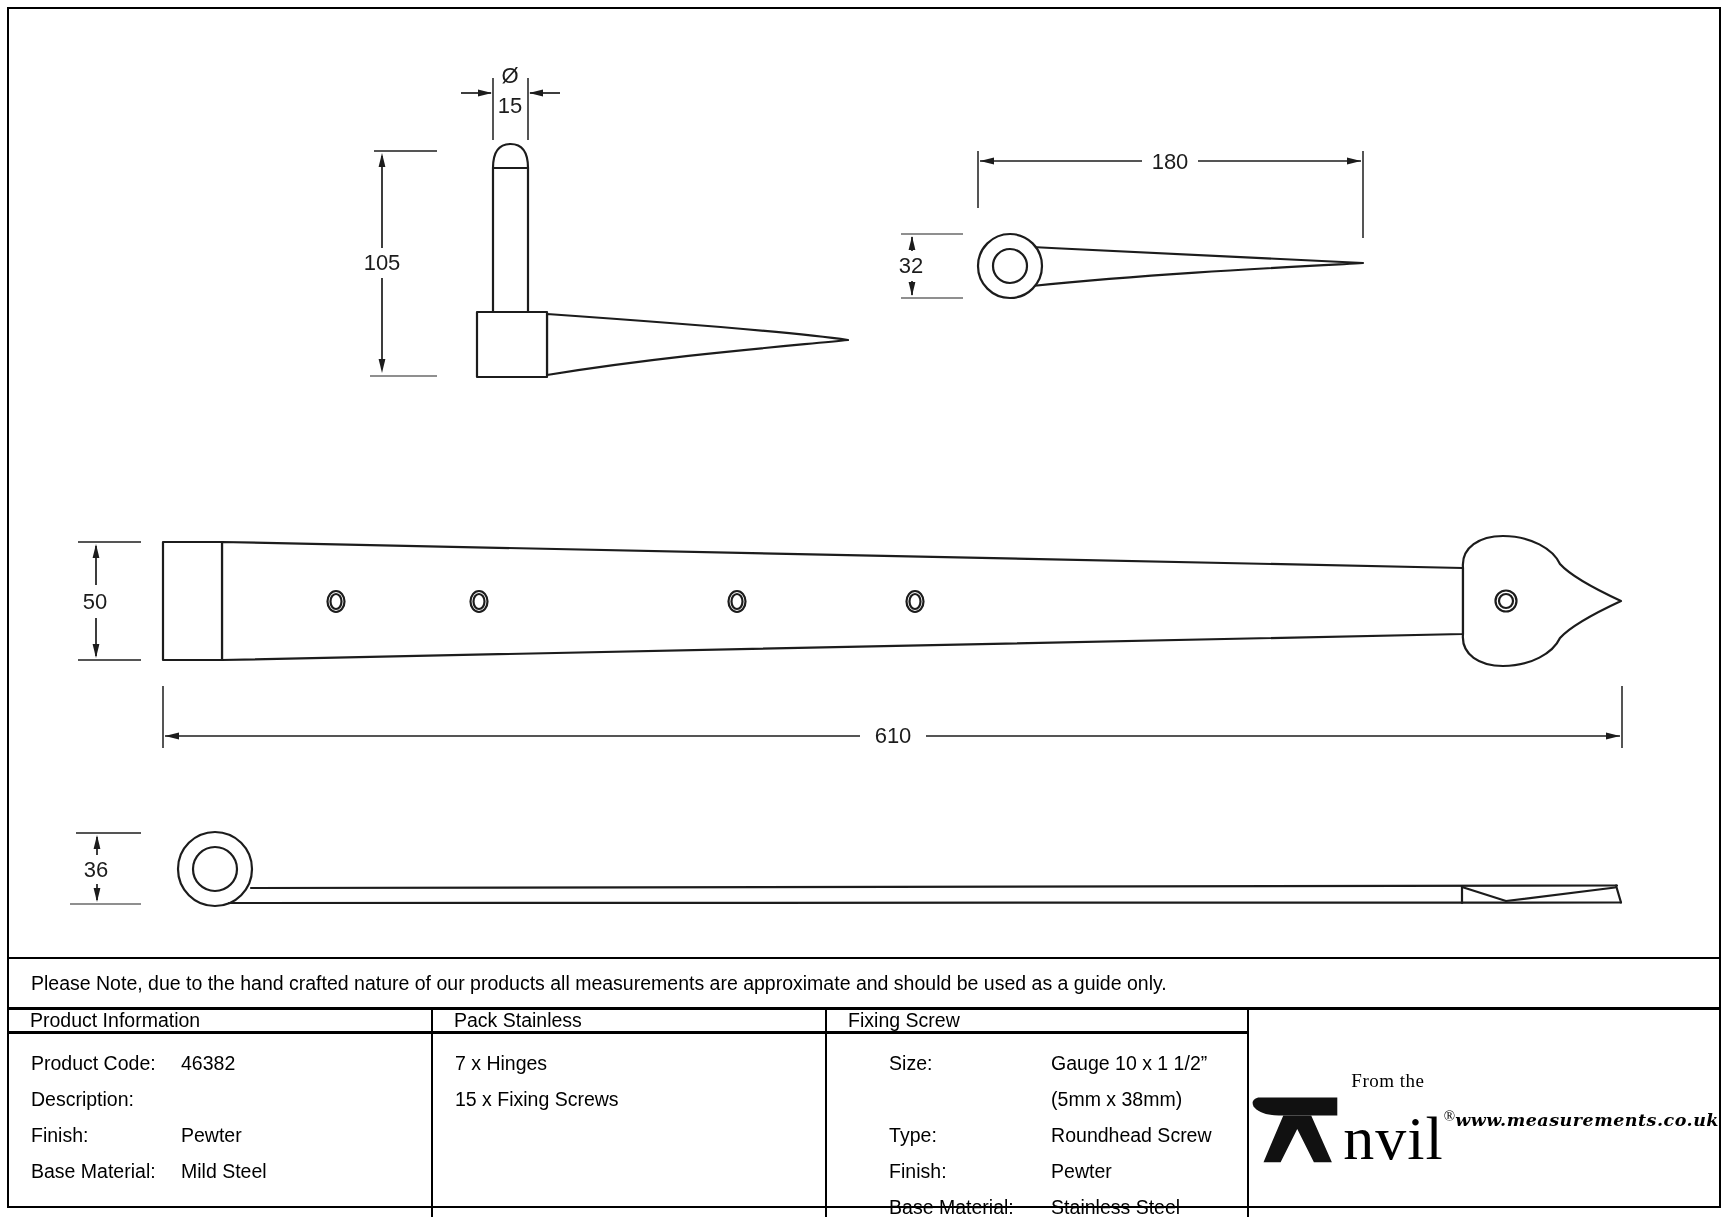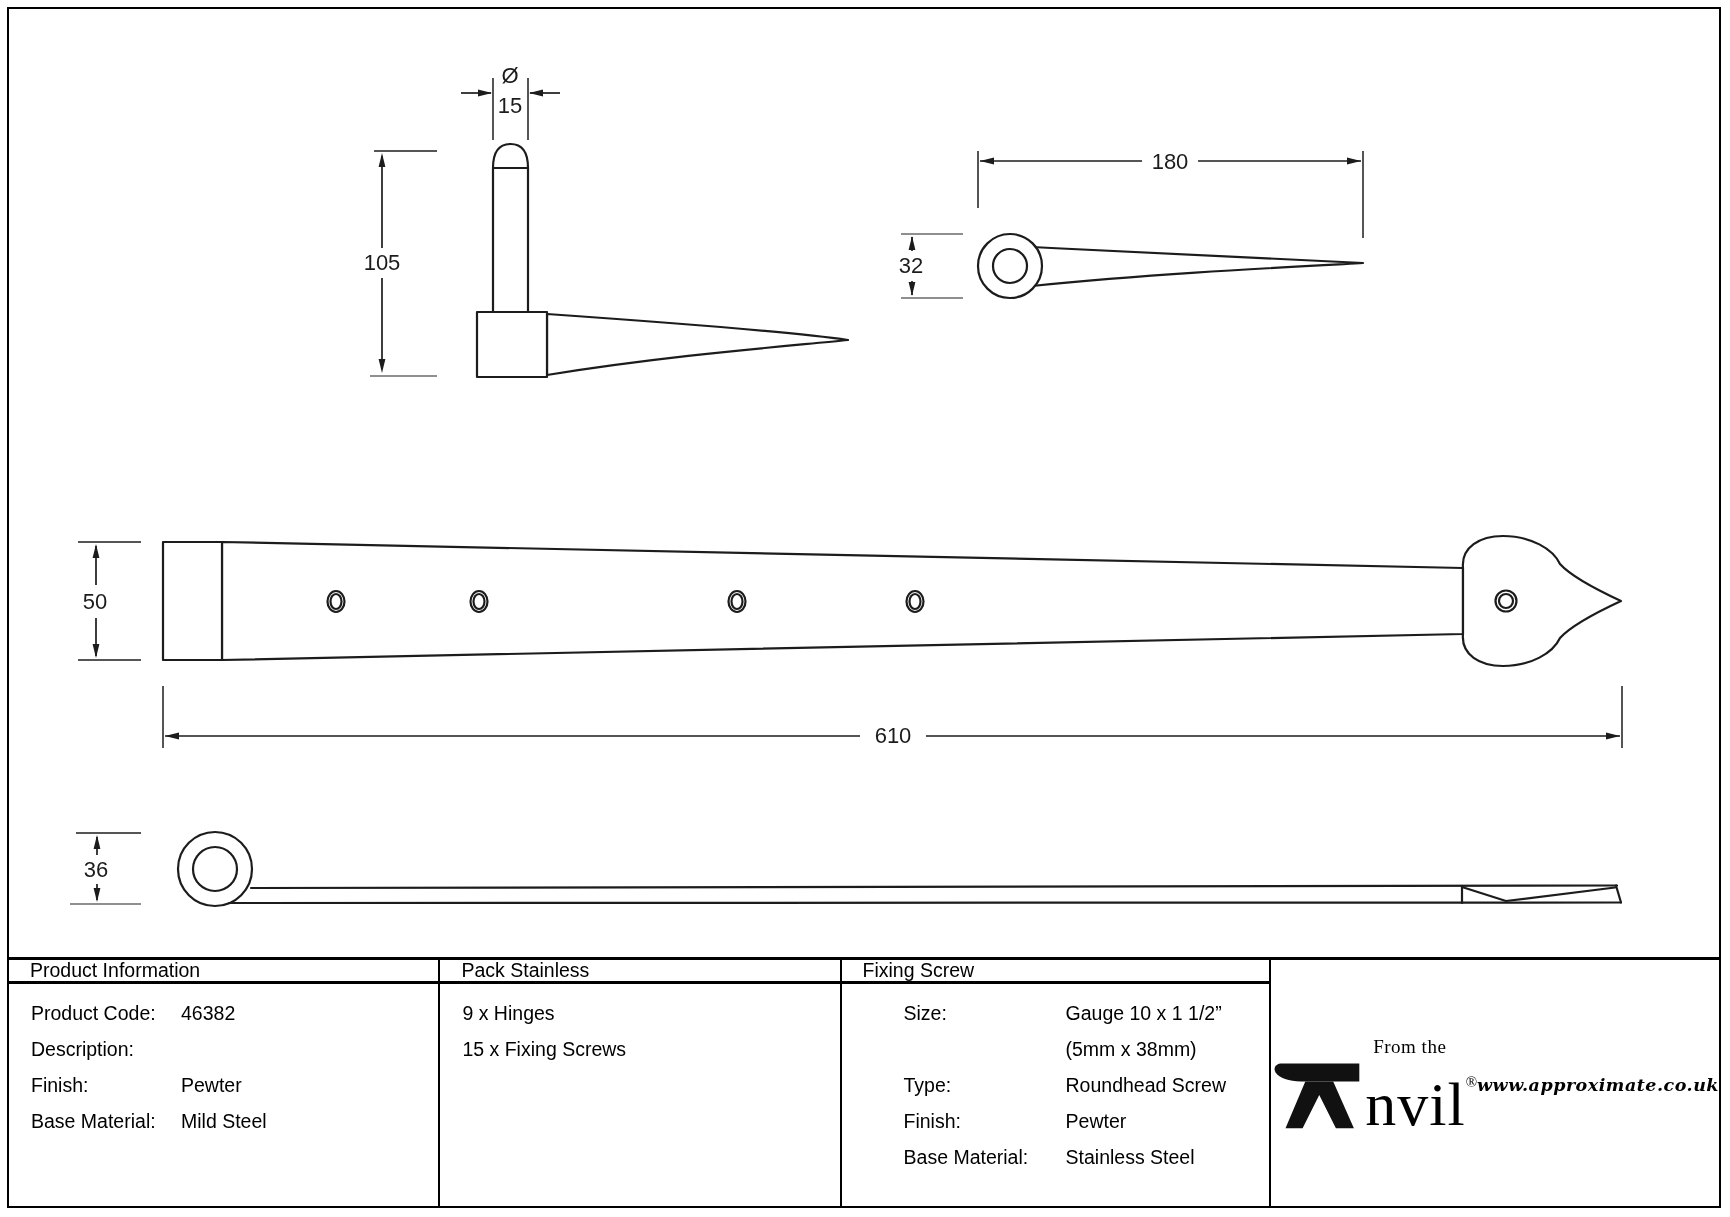--- a/index.html
+++ b/index.html
@@ -154,20 +154,23 @@
       <line class="ext" x1="76" y1="833" x2="141" y2="833"></line>
       <line class="extg" x1="70" y1="904" x2="141" y2="904"></line>
       <line class="dim" x1="97" y1="837" x2="97" y2="855"></line>
       <line class="dim" x1="97" y1="884" x2="97" y2="900"></line>
       <polygon class="arrow" points="97,835 93.6,849 100.4,849"></polygon>
       <polygon class="arrow" points="97,902 93.6,888 100.4,888"></polygon>
       <text class="dimtext" x="96" y="877">36</text>
     </g>
   </svg>
 
+  <div class="note-row">
+    <span>Please Note, due to the hand crafted nature of our products all measurements are approximate and should be used as a guide only.</span>
+  </div>
 
   <div class="spec-table">
 
     <div class="col col1 col-div">
       <div class="cell-header">Product Information</div>
       <div class="cell-body">
         <div class="kv-row">
           <span class="kv-label1">Product Code:</span>
           <span>46382</span>
         </div>
@@ -181,21 +184,21 @@
         <div class="kv-row">
           <span class="kv-label1">Base Material:</span>
           <span>Mild Steel</span>
         </div>
       </div>
     </div>
 
     <div class="col col2 col-div">
       <div class="cell-header">Pack Stainless</div>
       <div class="cell-body">
-        <span class="list-item">9 x Hinges</span>
+        <span class="list-item">7 x Hinges</span>
         <span class="list-item">15 x Fixing Screws</span>
       </div>
     </div>
 
     <div class="col col3 col-div">
       <div class="cell-header">Fixing Screw</div>
       <div class="cell-body">
         <div class="kv-row">
           <span class="kv-label3">Size:</span>
           <span>Gauge 10 x 1 1/2” (5mm x 38mm)</span>
@@ -220,18 +223,18 @@
         <div class="logo-row">
           <svg class="anvil-svg" viewBox="0 0 100 80" xmlns="http://www.w3.org/2000/svg">
             <path fill="#111" d="M97,6 L97,26 L32,26 C19,26 8,22 4,16 C1.5,11.5 3,7.5 9,6 Z"></path>
             <polygon fill="#111" points="37,26 68,26 91,78 71,78 52.5,41 34,78 15,78"></polygon>
           </svg>
           <div class="logo-text">
             <span class="from-the">From the</span>
             <span class="nvil"><span>nvil</span><span class="reg">®</span></span>
           </div>
         </div>
-        <div class="logo-url">www.approximate.co.uk</div>
+        <div class="logo-url">www.measurements.co.uk</div>
       </div>
     </div>
 
   </div>
 </div>
 
 </body></html>

